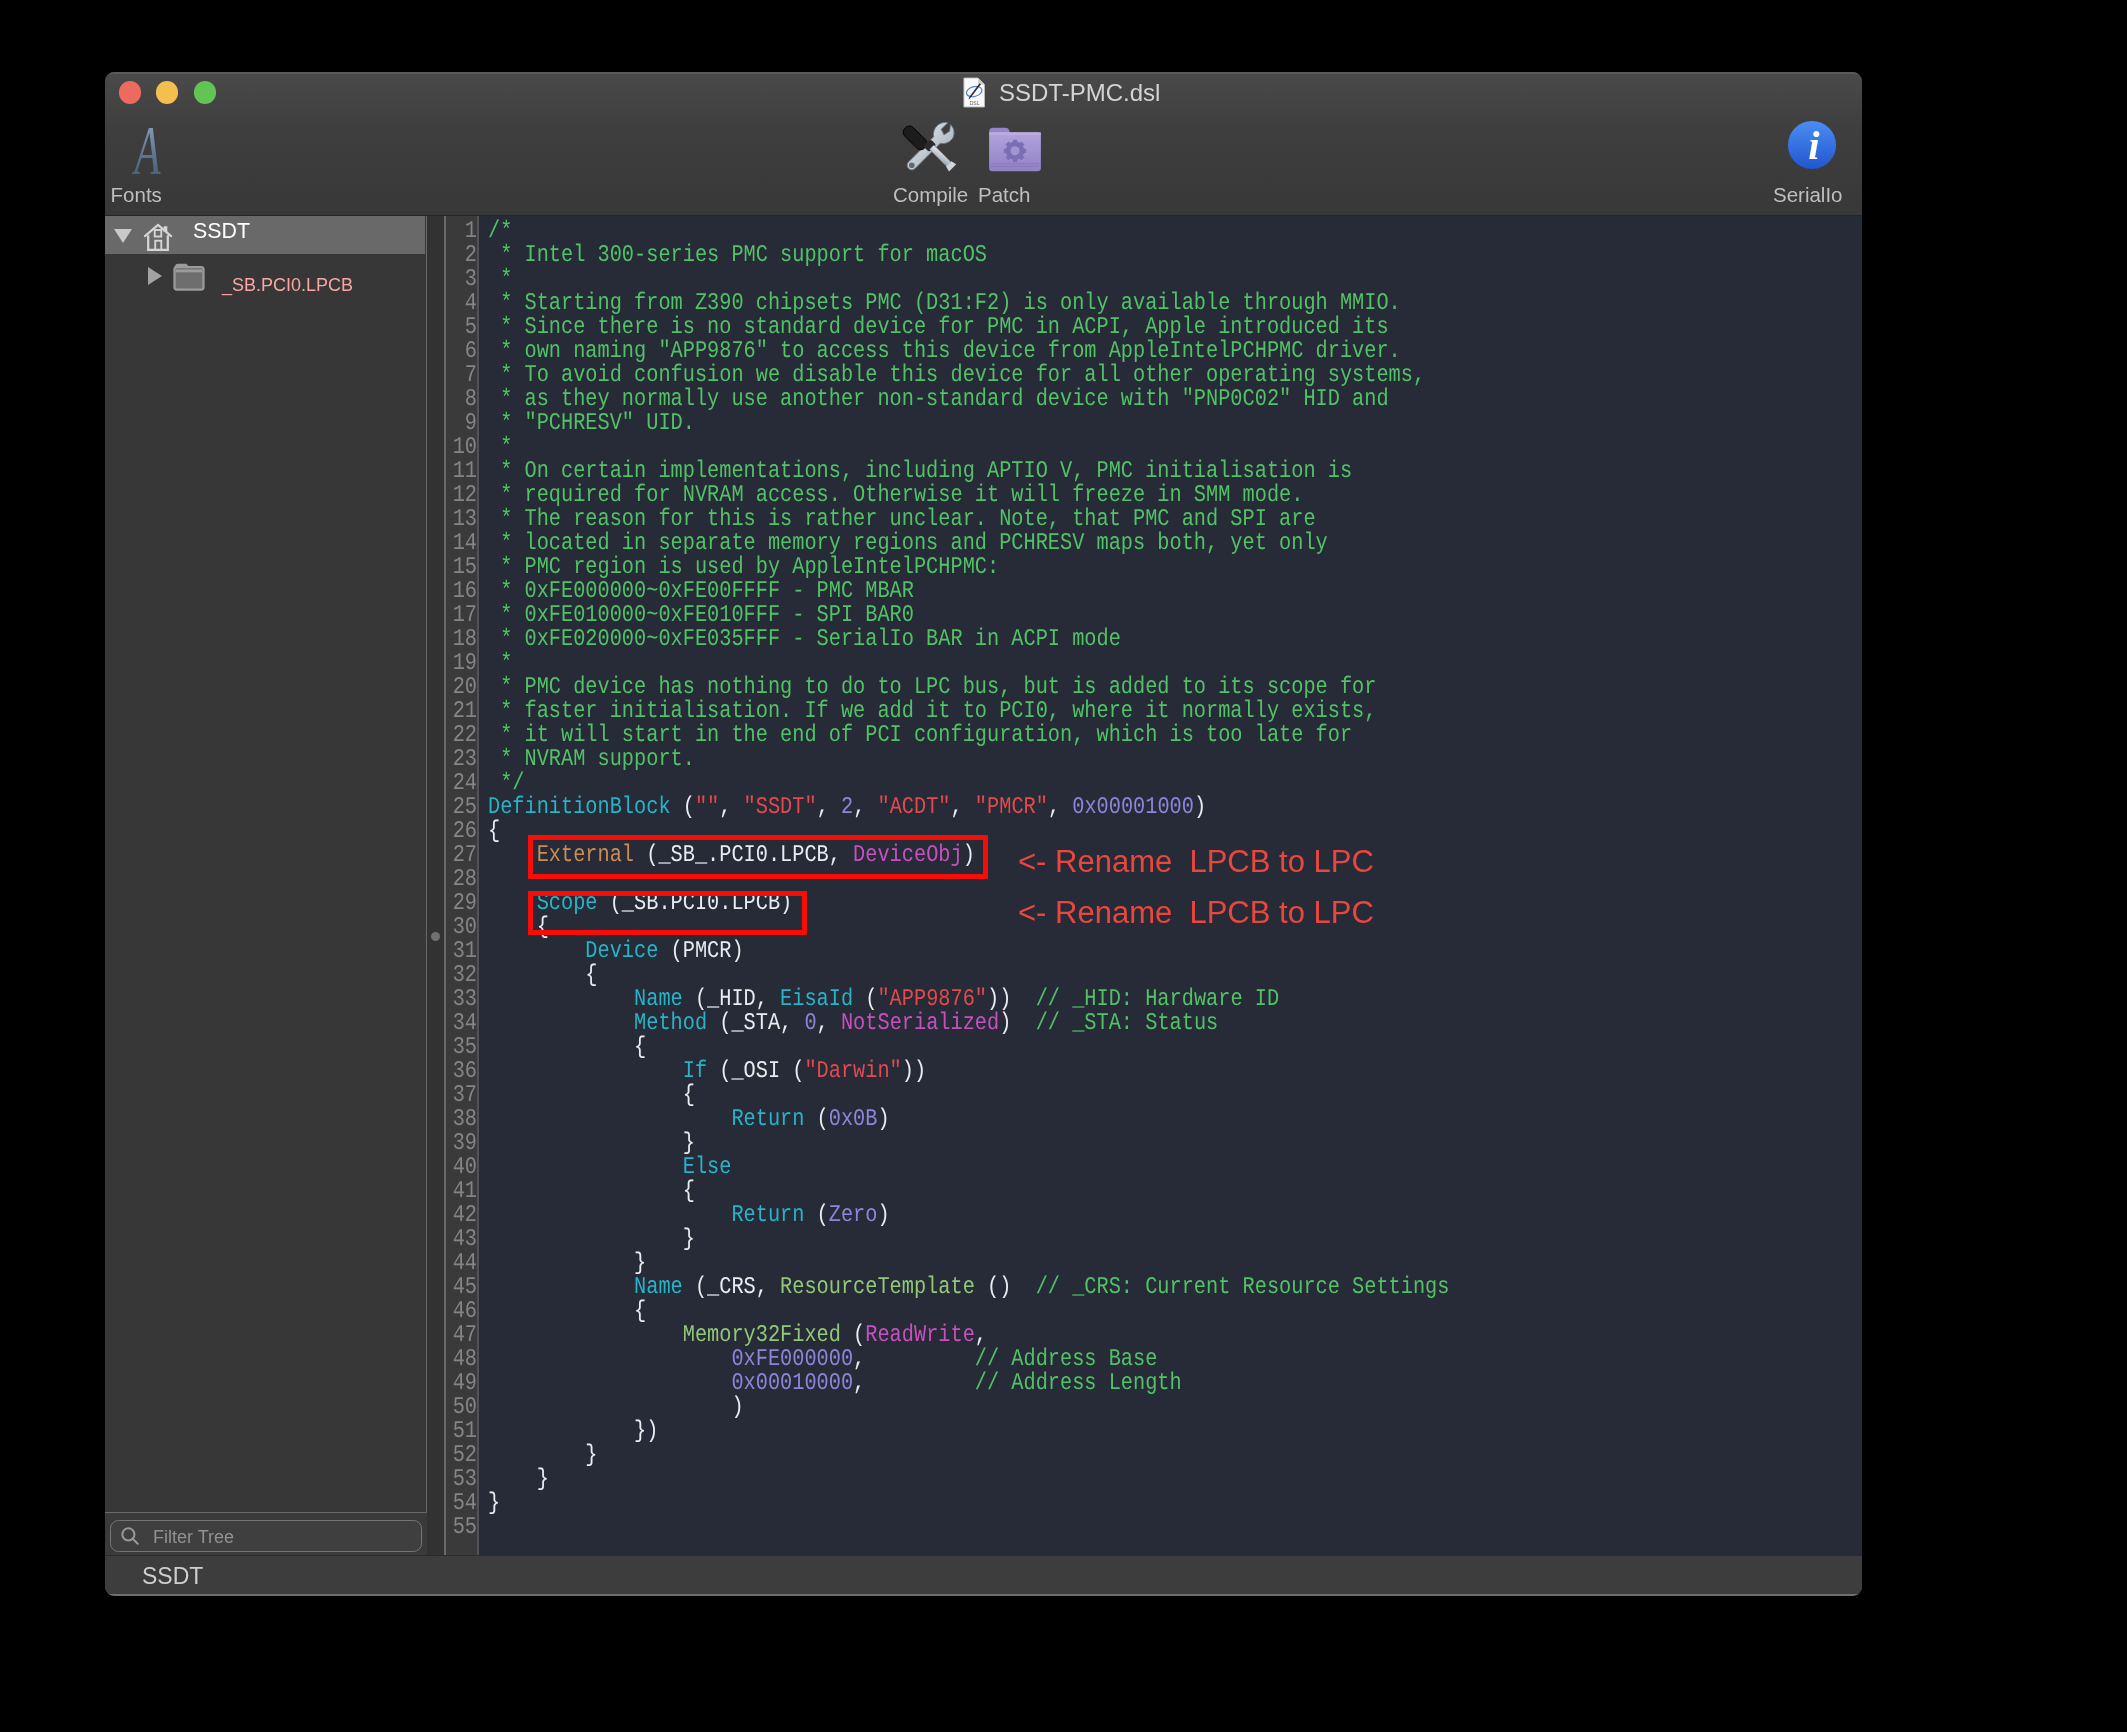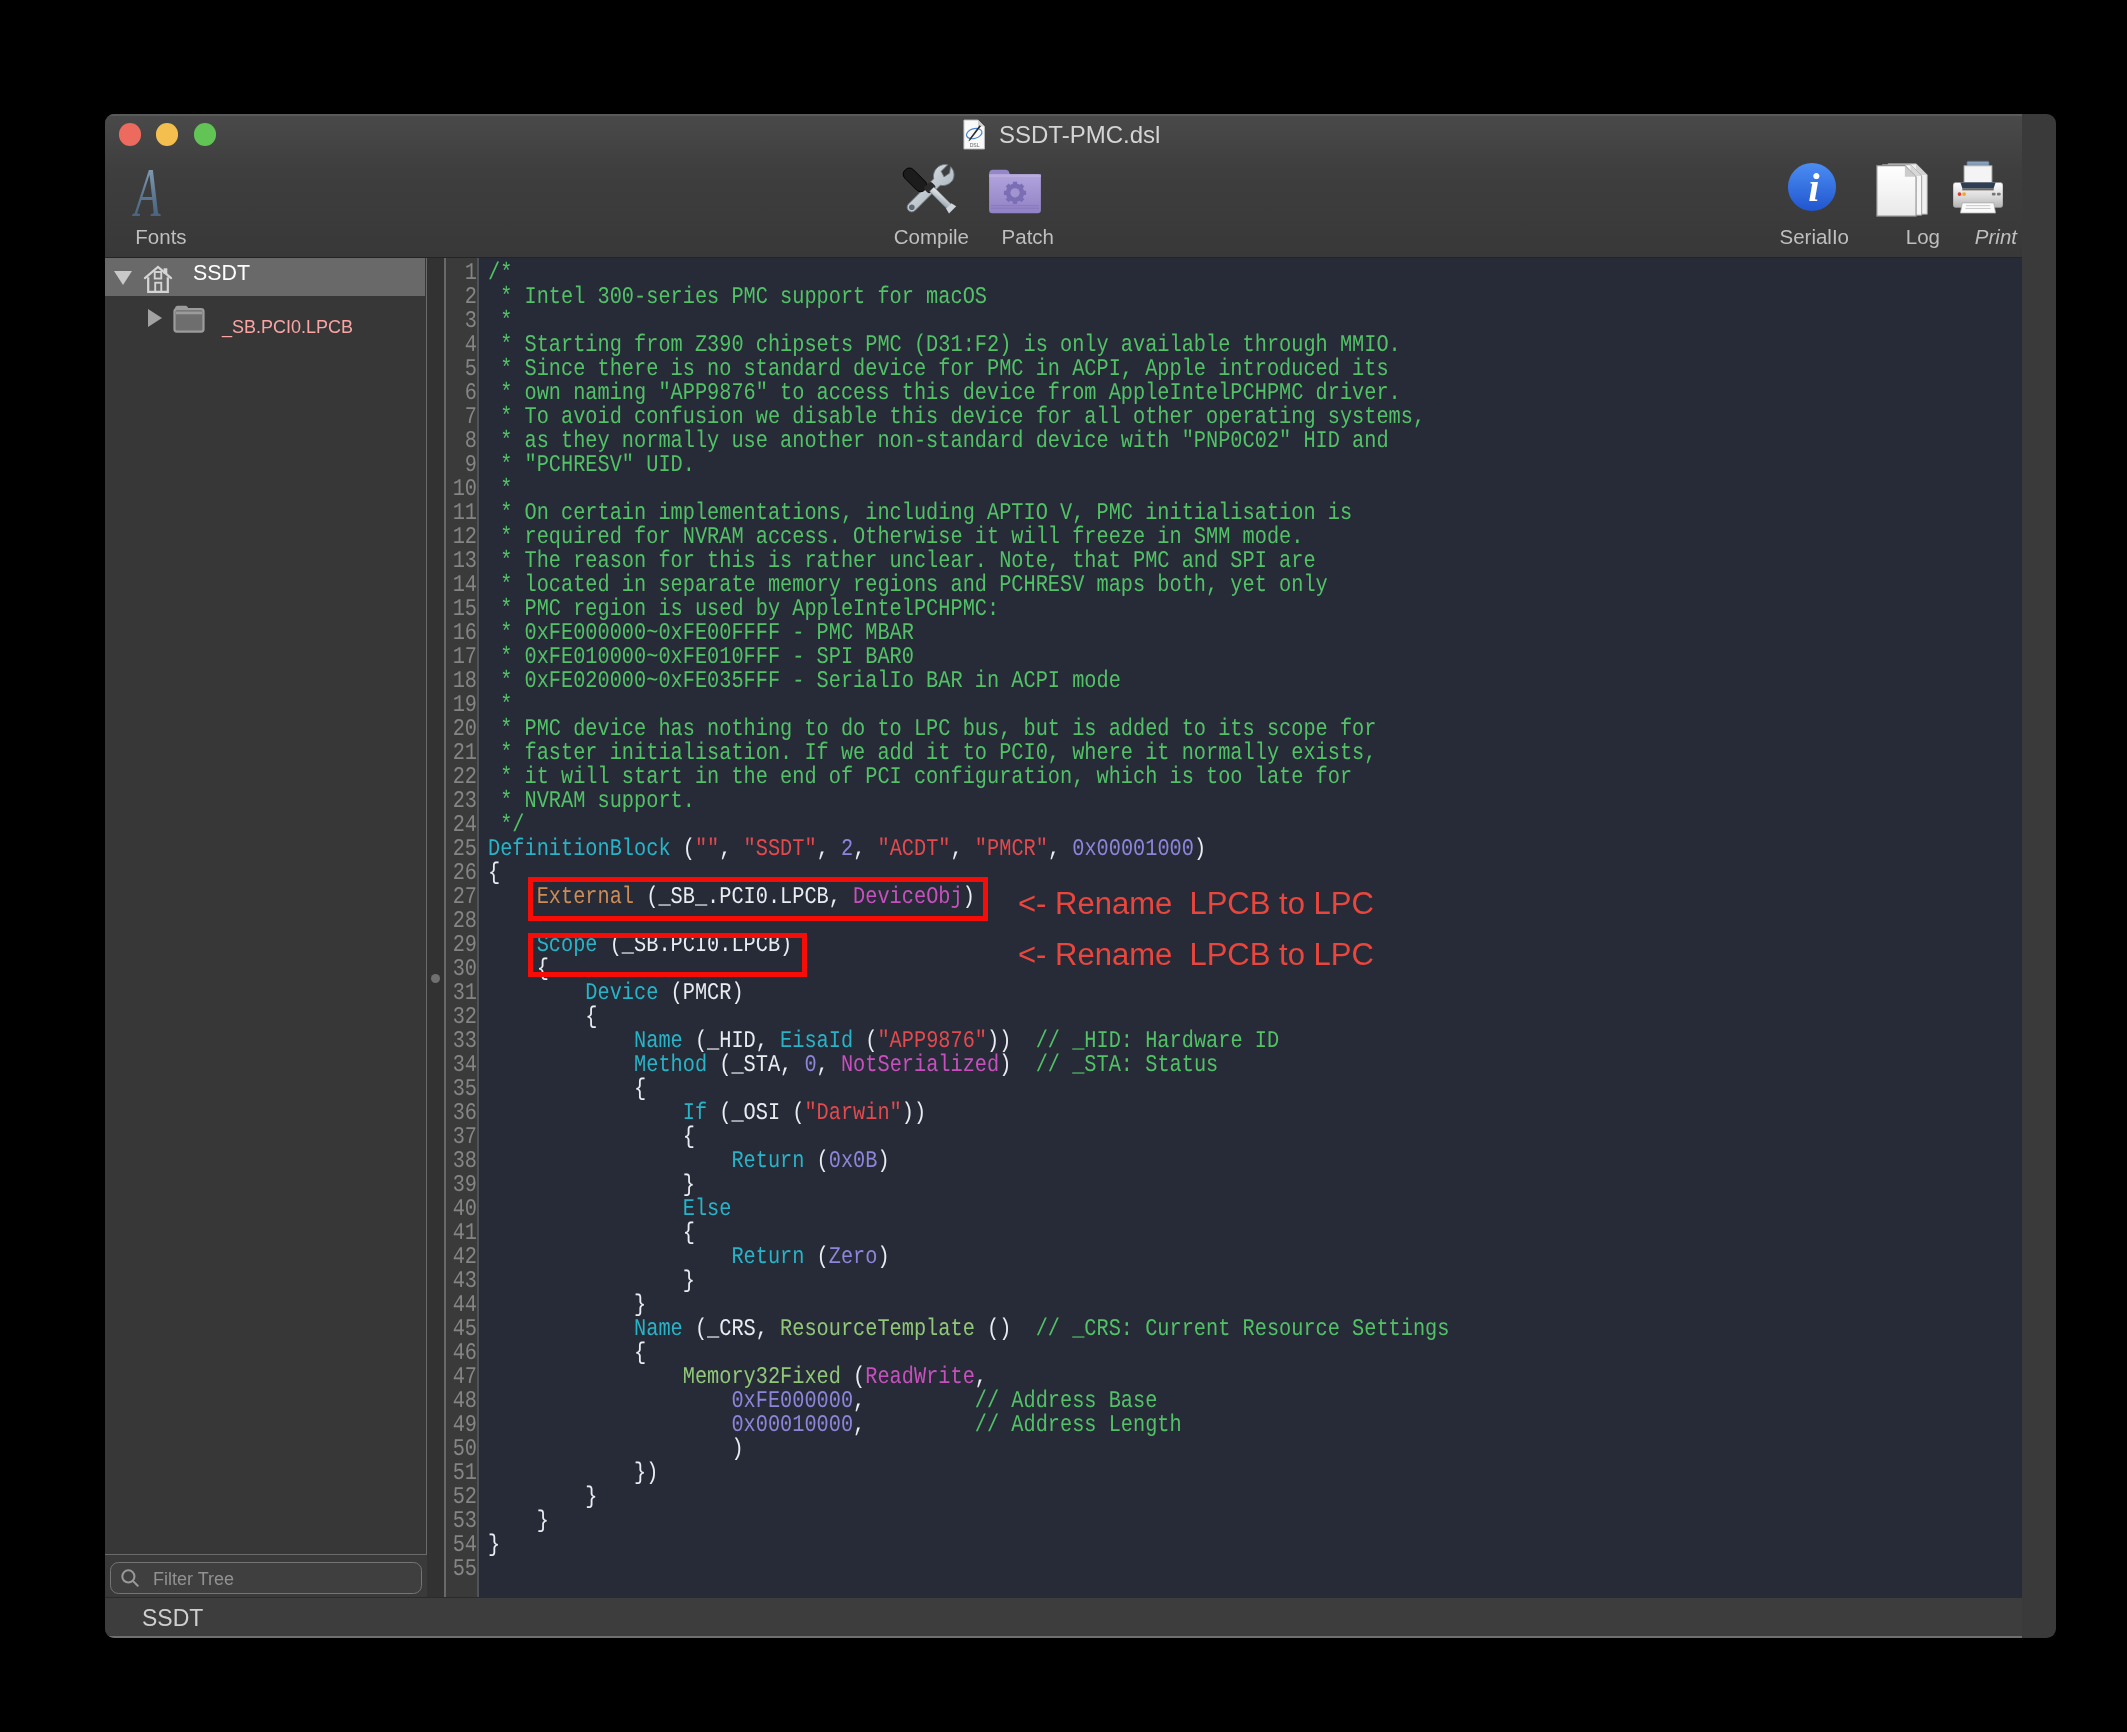--- a/index.html
+++ b/index.html
@@ -1,32 +1,32 @@
 <!DOCTYPE html>
 <html style="font-size:15px"><head>
 <meta charset="utf-8">
 <style>
   * { margin:0; padding:0; box-sizing:border-box; }
   html,body { width:2127px; height:1732px; background:#000; overflow:hidden; }
   body { position:relative; font-family:"Liberation Sans", sans-serif; }
   .abs { position:absolute; }
   #win {
-    position:absolute; left:105px; top:72px; width:1951px; height:1524px;
-    border-radius:9.3px; background:#3a3a3a; overflow:hidden;margin-top:42px;
+    position:absolute; left:105px; top:72px; width:1757px; height:1524px;
+    border-radius:9.3px; background:#3a3a3a; overflow:hidden;
   }
   
   #toolbar {
     position:absolute; left:0; top:0; width:1917px; height:144px;
     background:linear-gradient(#4a4a4a, #3e3e3e 40%, #383838);
     box-shadow: inset 0 1.9px 0 #5a5a5a;
     border-bottom:1.9px solid #242424;
   }
   .tl { position:absolute; top:9.3px; width:22.4px; height:22.4px; border-radius:50%; }
   #title { position:absolute; top:9.3px; left:894px; font-size:24px; line-height:24px; color:#d4d4d4; }
-  .tlabel { position:absolute; top:113px; font-size:20.5px; line-height:20.5px; color:#bfbfbf; text-align:right; }
+  .tlabel { position:absolute; top:113px; font-size:20.5px; line-height:20.5px; color:#bfbfbf; text-align:left; }
   
   #sidebar { position:absolute; left:0px; top:144px; width:322px; height:1297px;
      background:#373737; border-right:1.9px solid #6a6a6a; border-bottom:1.9px solid #6a6a6a;}
   #row1 { position:absolute; left:0; top:0; width:320px; height:38px; background:#696969; }
   #divgap { position:absolute; left:322px; top:144px; width:17px; height:1339px; background:#323232; }
   #dimple { position:absolute; left:326px; top:860px; width:9.3px; height:9.3px; border-radius:50%; background:#707070; }
   #gutterline { position:absolute; left:339px; top:144px; width:1.9px; height:1339px; background:#686868; }
   #gutter { position:absolute; left:341px; top:144px; width:31px; height:1339px; background:#3a3a3a; }
   #gutsep { position:absolute; left:372px; top:144px; width:1.9px; height:1339px; background:#50545a; }
   #codearea { position:absolute; left:374px; top:144px; width:1543px; height:1339px; background:#262b37; }

